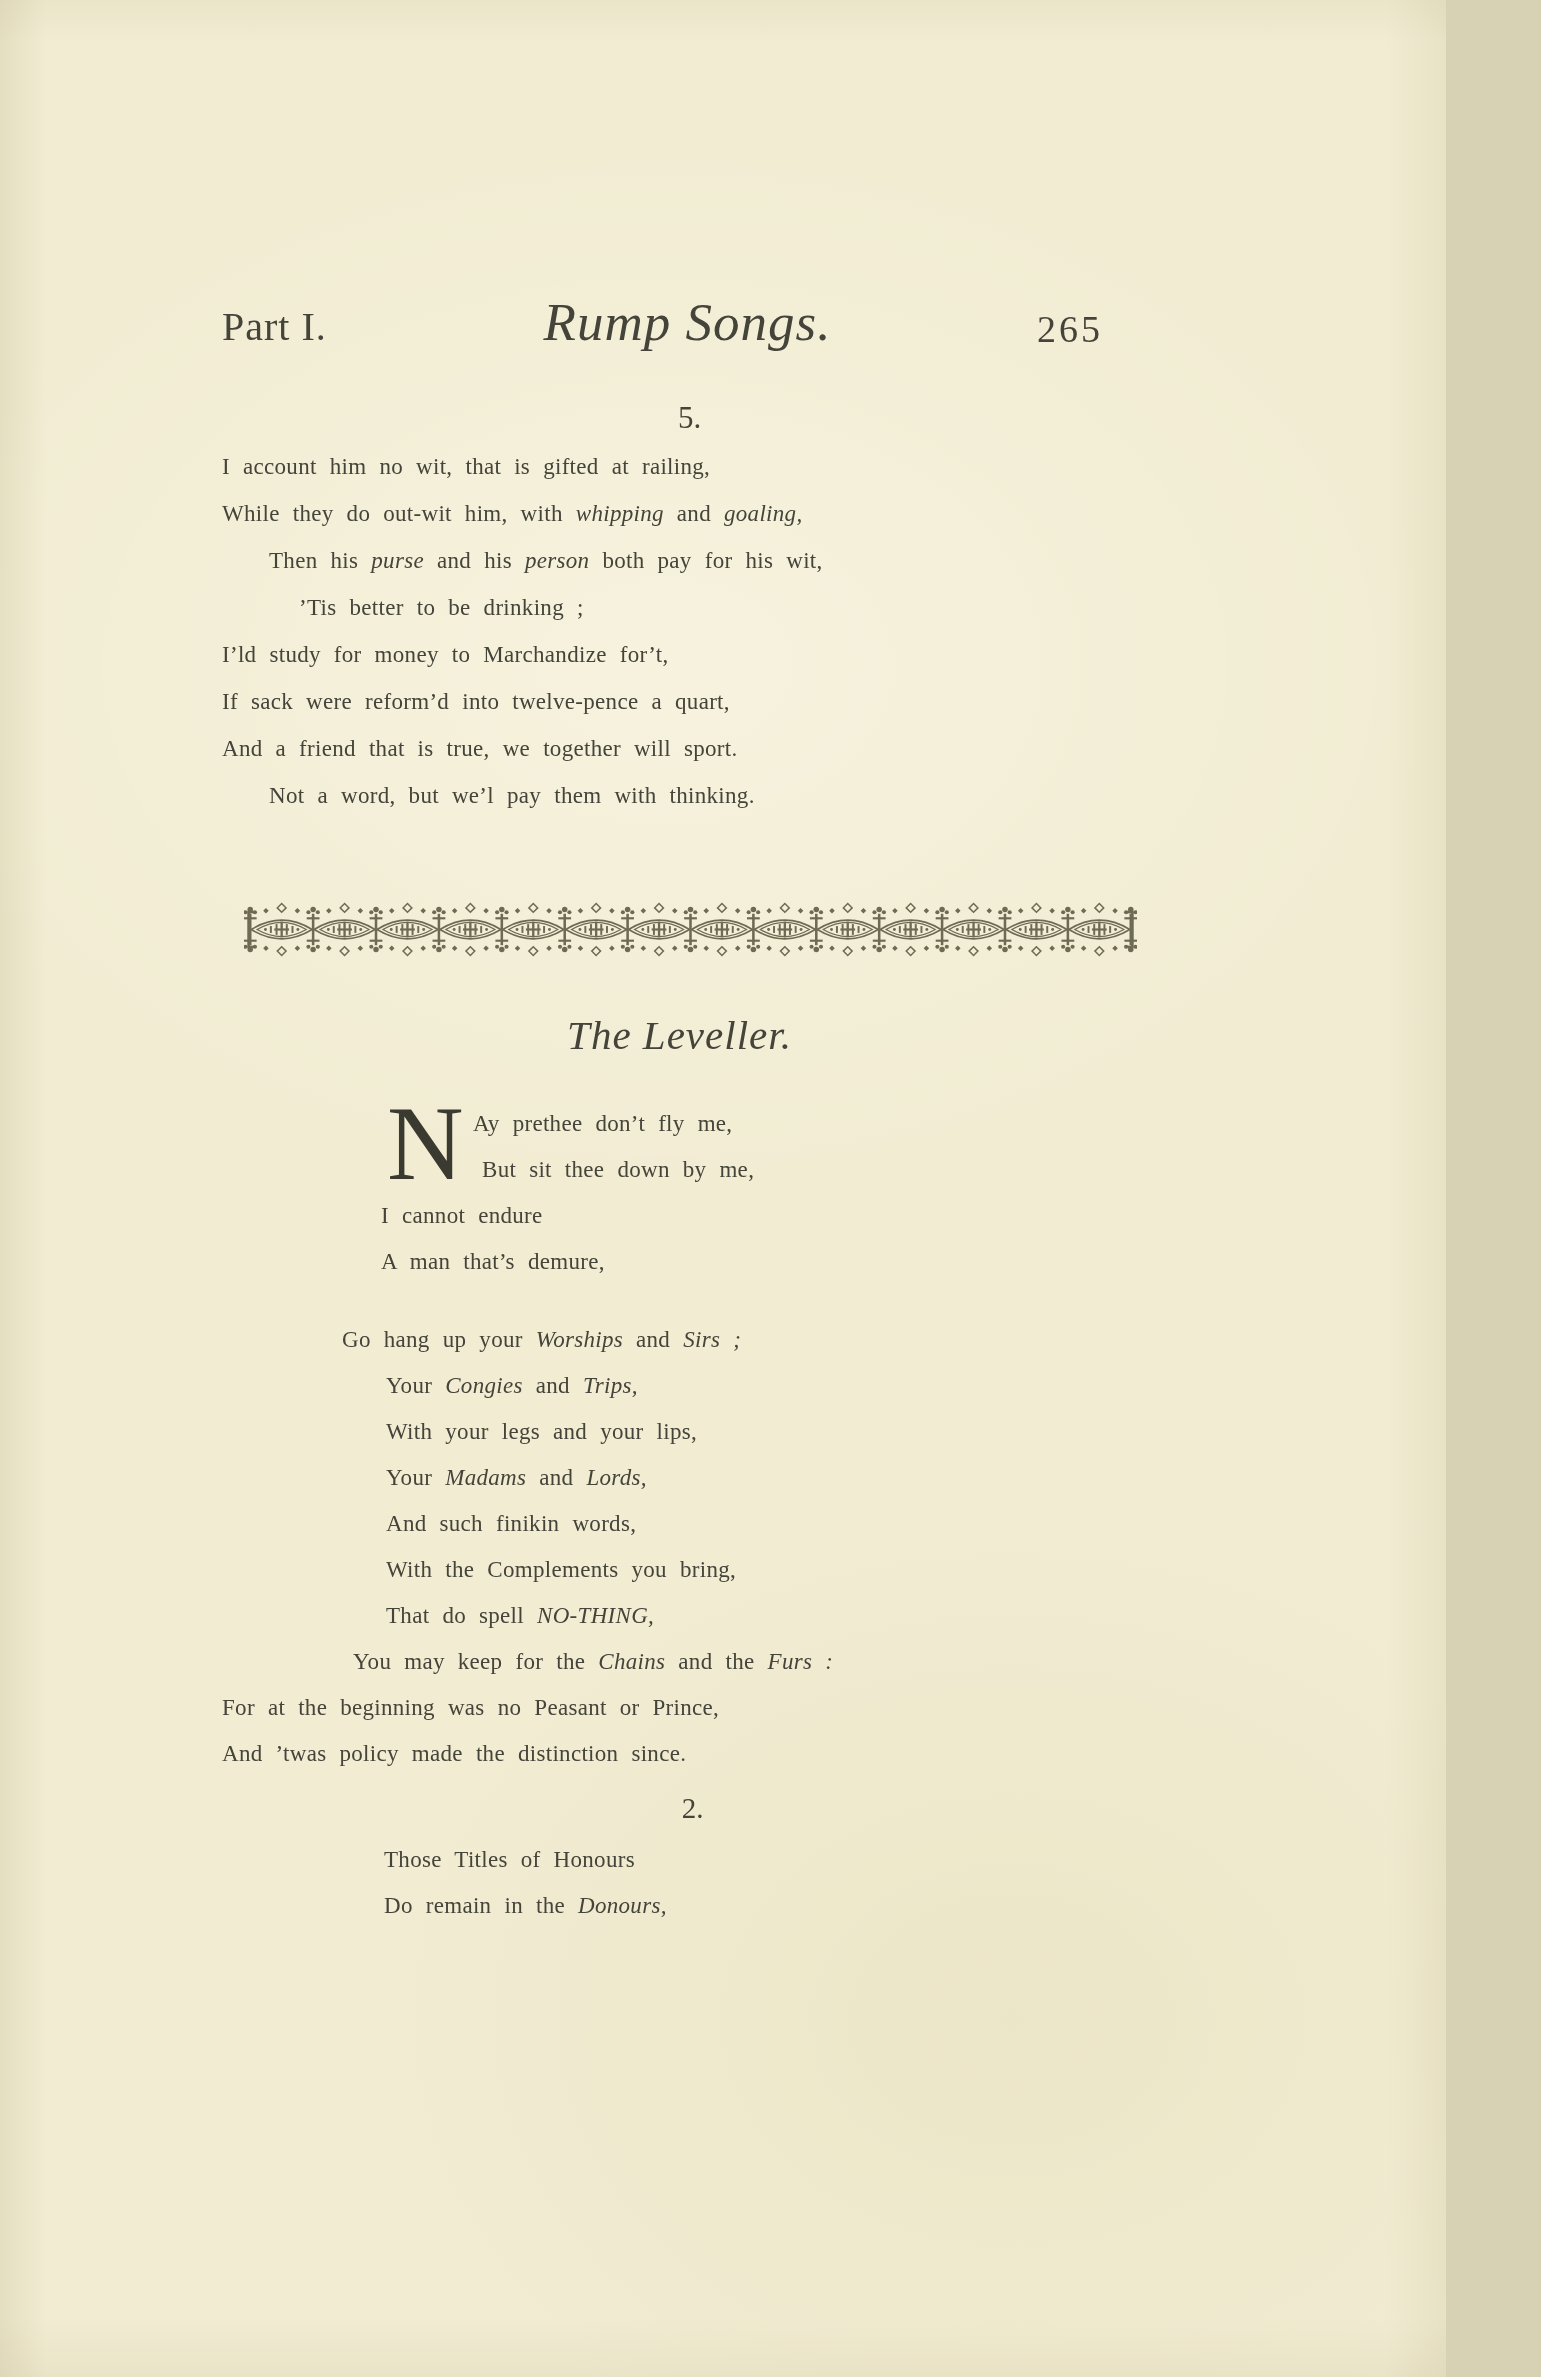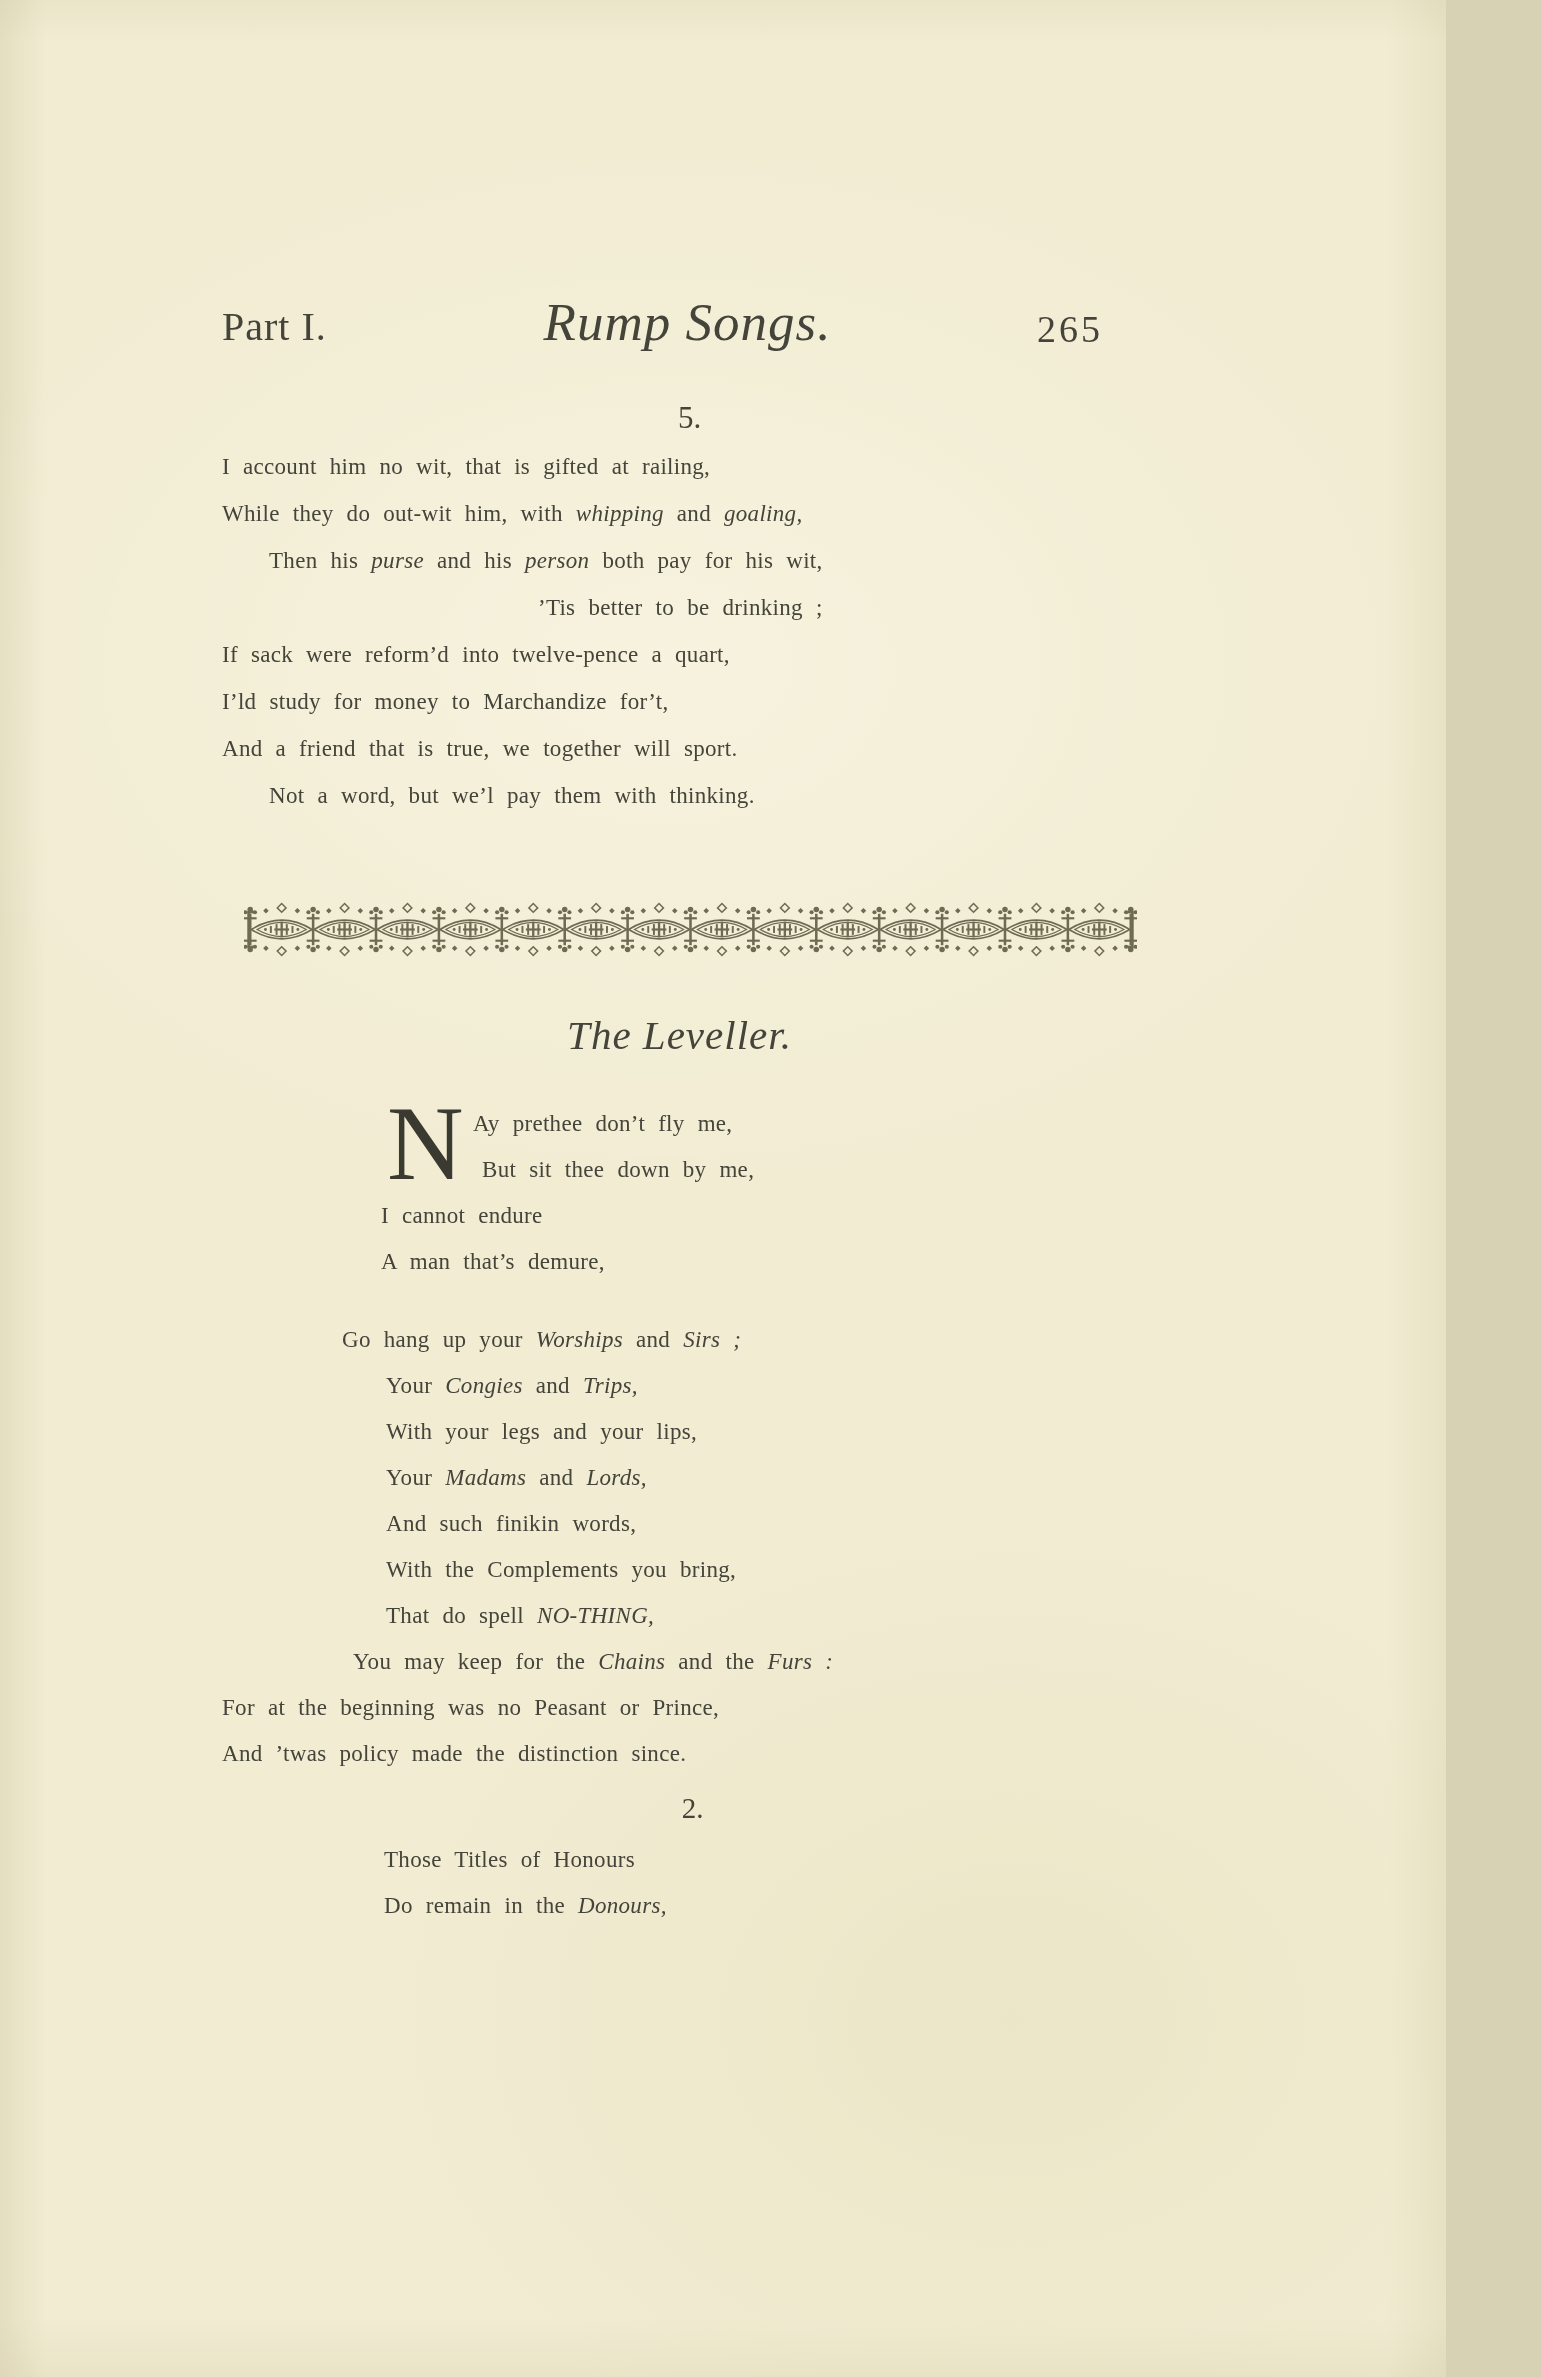--- a/index.html
+++ b/index.html
@@ -26,21 +26,21 @@
   .header-num{left:964px;top:307px;width:139px;text-align:right;font-size:38px;line-height:44px;letter-spacing:3px;}
   
   .sec-num{left:222px;top:398px;width:915px;text-align:center;text-indent:20px;font-size:31px;line-height:40px;}
   .sec-num2{left:222px;top:1788px;width:915px;text-align:center;text-indent:26px;font-size:29px;line-height:40px;}
   .poem{font-size:23px;letter-spacing:0.3px;word-spacing:7px;}
   .poem .line{white-space:pre;}
   .it{font-style:italic;}
   .sec5{left:222px;top:443px;}
   .sec5 .line{height:47px;line-height:47px;}
   .sec5 .ind1{padding-left:47px;}
-  .sec5 .ind2{padding-left:77px;text-align:right;}
+  .sec5 .ind2{padding-left:77px;}
   .lev{left:222px;top:1101px;}
   .lev .line{height:46px;line-height:46px;}
   .lev .ind1{padding-left:120px;margin-top:32px;}
   .lev .ind2{padding-left:131px;}
   .lev .ind3{padding-left:159px;}
   .lev .ind4{padding-left:164px;}
   .lev .ind5{padding-left:251px;}
   .lev .ind6{padding-left:260px;}
   .sec2{left:222px;top:1837px;}
   .sec2 .line{height:46px;line-height:46px;}
@@ -59,22 +59,22 @@
   <div class="abs header-part">Part I.</div>
   <div class="abs header-title">Rump Songs.</div>
   <div class="abs header-num">265</div>
 
   <div class="abs sec-num">5.</div>
   <div class="abs poem sec5">
       <div class="line ind0"><span>I account him no wit, that is gifted at railing,</span></div>
       <div class="line ind0"><span>While they do out-wit him, with </span><span class="it">whipping</span><span> and </span><span class="it">goaling,</span></div>
       <div class="line ind1"><span>Then his </span><span class="it">purse</span><span> and his </span><span class="it">person</span><span> both pay for his wit,</span></div>
       <div class="line ind2"><span>’Tis better to be drinking ;</span></div>
+      <div class="line ind0"><span>I’ld study for money to Marchandize for’t,</span></div>
       <div class="line ind0"><span>If sack were reform’d into twelve-pence a quart,</span></div>
-      <div class="line ind0"><span>I’ld study for money to Marchandize for’t,</span></div>
       <div class="line ind0"><span>And a friend that is true, we together will sport.</span></div>
       <div class="line ind1"><span>Not a word, but we’l pay them with thinking.</span></div>
     </div>
 
   <div class="abs orn">
     <svg viewBox="0 0 902 58" width="893" height="57" aria-hidden="true" style="color: rgb(110, 107, 85);">
       <defs>
         <g id="opost">
           <rect x="-1.3" y="13" width="2.6" height="32" fill="currentColor"></rect>
           <rect x="-6.5" y="16.5" width="13" height="2.2" fill="currentColor"></rect>

